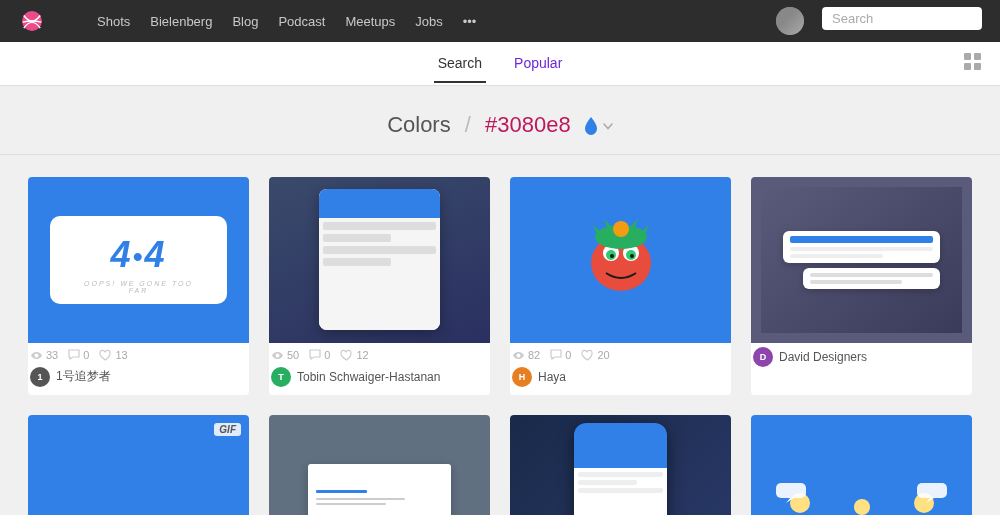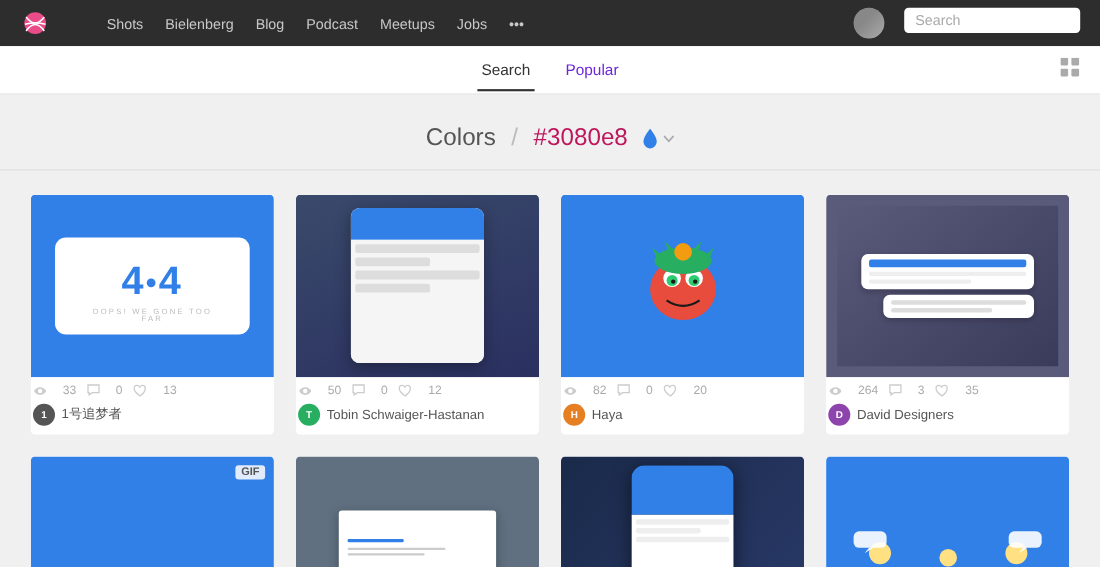--- a/index.html
+++ b/index.html
@@ -150,33 +150,34 @@
       background: #fff;
       border-radius: 4px;
       overflow: hidden;
       cursor: pointer;
     }
     .shot-thumb {
       width: 100%;
       aspect-ratio: 4/3;
       position: relative;
       overflow: hidden;
+      font-style: italic;
     }
     .shot-meta {
       display: flex;
       align-items: center;
       gap: 10px;
       padding: 6px 2px 2px 2px;
       font-size: 11px;
       color: #aaa;
     }
     .shot-meta-item {
       display: flex;
       align-items: center;
-      gap: 14px;
+      gap: 3px;
     }
     .shot-author-row {
       display: flex;
       align-items: center;
       gap: 6px;
       padding: 4px 2px 8px 2px;
     }
     .author-name {
       font-size: 12px;
       color: #555;
@@ -538,40 +539,20 @@
             <div style="height:4px;background:#eee;border-radius:2px;width:65%;"></div>
           </div>
           <div style="background:white;border-radius:6px;padding:5px 7px;box-shadow:0 2px 6px rgba(0,0,0,0.2);margin-left:20px;">
             <div style="height:4px;background:#ddd;border-radius:2px;margin-bottom:3px;"></div>
             <div style="height:4px;background:#ddd;border-radius:2px;width:75%;"></div>
           </div>
         </div>
       </div>
     </div>
       </div>
-      <div class="shot-meta">
-    <span class="shot-meta-item">
-      <svg width="13" height="10" viewBox="0 0 13 10" fill="none">
-            <path d="M6.5 2C4 2 1.8 3.6 1 5.5 1.8 7.4 4 9 6.5 9s4.7-1.6 5.5-3.5C11.2 3.6 9 2 6.5 2zm0 5.5a2 2 0 110-4 2 2 0 010 4z" fill="#ccc"></path>
-          </svg>
-      <span>264</span>
-    </span>
-    <span class="shot-meta-item">
-      <svg width="12" height="11" viewBox="0 0 12 11" fill="none">
-            <path d="M1 1h10v7H5L2 10V8H1V1z" stroke="#ccc" stroke-width="1.2" fill="none"></path>
-          </svg>
-      <span>3</span>
-    </span>
-    <span class="shot-meta-item">
-      <svg width="13" height="12" viewBox="0 0 13 12" fill="none">
-            <path d="M6.5 11S1 7.5 1 4.5a2.5 2.5 0 015-1.2A2.5 2.5 0 0111 4.5C11 7.5 6.5 11 6.5 11z" stroke="#ccc" stroke-width="1.2" fill="none"></path>
-          </svg>
-      <span>35</span>
-    </span>
-  </div>
       <div class="shot-author-row">
     <div class="avatar-circle" style="background:#8e44ad">D</div>
     <span class="author-name">David Designers</span>
   </div>
     </div>
     <div class="shot-card">
       <div class="shot-thumb">
         <div class="blue-solid"></div>
     <div class="gif-badge">GIF</div>
       </div>

